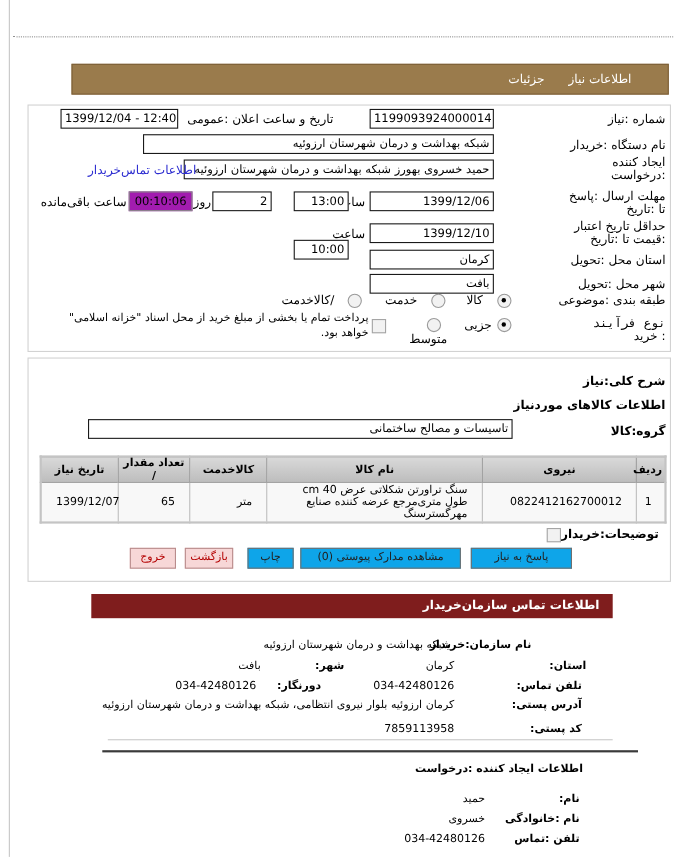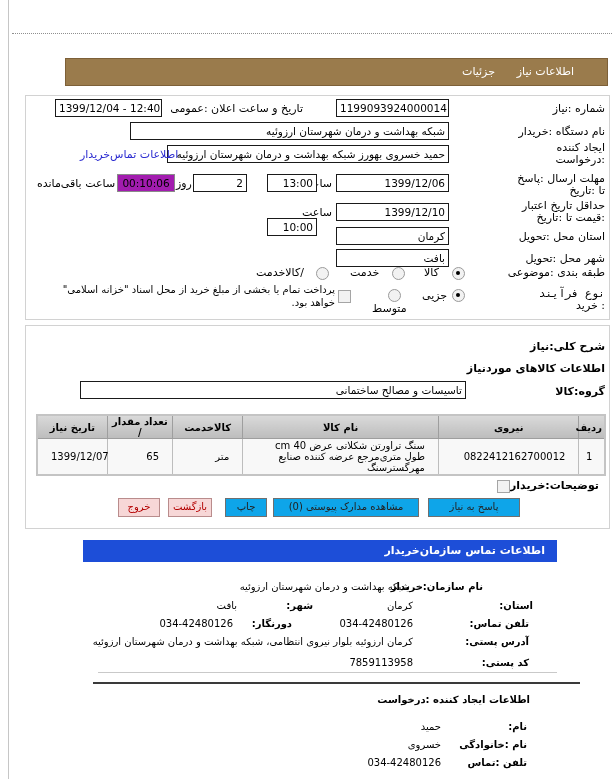--- a/index.html
+++ b/index.html
@@ -19,21 +19,21 @@
   .ltr{direction:ltr;unicode-bidi:embed;}
   .link{position:absolute;color:#2b2bd0;font-size:11px;white-space:nowrap;cursor:pointer;}
   .countdown{background:#a21caf;border:1px solid #8a8a8a;text-align:center;}
   .radio{position:absolute;width:11px;height:11px;border:1px solid #9a9a9a;border-radius:50%;background:#f2f2f2;}
   .radio.sel::after{content:"";position:absolute;left:3px;top:3px;width:4px;height:4px;border-radius:50%;background:#000;}
   .checkbox{position:absolute;width:11px;height:11px;border:1px solid #a5a5a5;background:#f2f2f2;}
   .note{position:absolute;font-size:10px;line-height:13px;direction:rtl;text-align:right;}
   .btn{position:absolute;height:17px;line-height:15px;text-align:center;font-size:10px;cursor:pointer;
        background:#0ea5e9;border:1px solid #6f6f6f;color:#222;white-space:nowrap;overflow:hidden;}
   .btn.pink{background:#f7d7d7;color:#b40000;border-color:#b98c8c;}
-  .sechdr{position:absolute;background:#1d4ed8;color:#fff;font-size:11px;font-weight:bold;
+  .sechdr{position:absolute;background:#7f1d1d;color:#fff;font-size:11px;font-weight:bold;
           height:22px;line-height:22px;padding-right:12px;box-sizing:border-box;}
   .gtable{position:absolute;left:36px;top:414px;width:570px;border-collapse:collapse;direction:rtl;
           border:2px solid #c4c4c4;table-layout:fixed;}
   .gtable th{background:linear-gradient(#d9d9d9,#bdbdbd);border:1px solid #9e9e9e;font-size:10px;
              font-weight:bold;height:20px;padding:0 2px;}
   .gtable td{border:1px solid #bdbdbd;font-size:10px;text-align:right;background:#f8f8f8;
              padding:1px 13px;height:32px;}
   .hr1{left:98px;top:672px;width:459px;height:1px;background:#c9c9c9;}
   .hr2{left:93px;top:682px;width:487px;height:2px;background:#3a3a3a;}
 </style>

